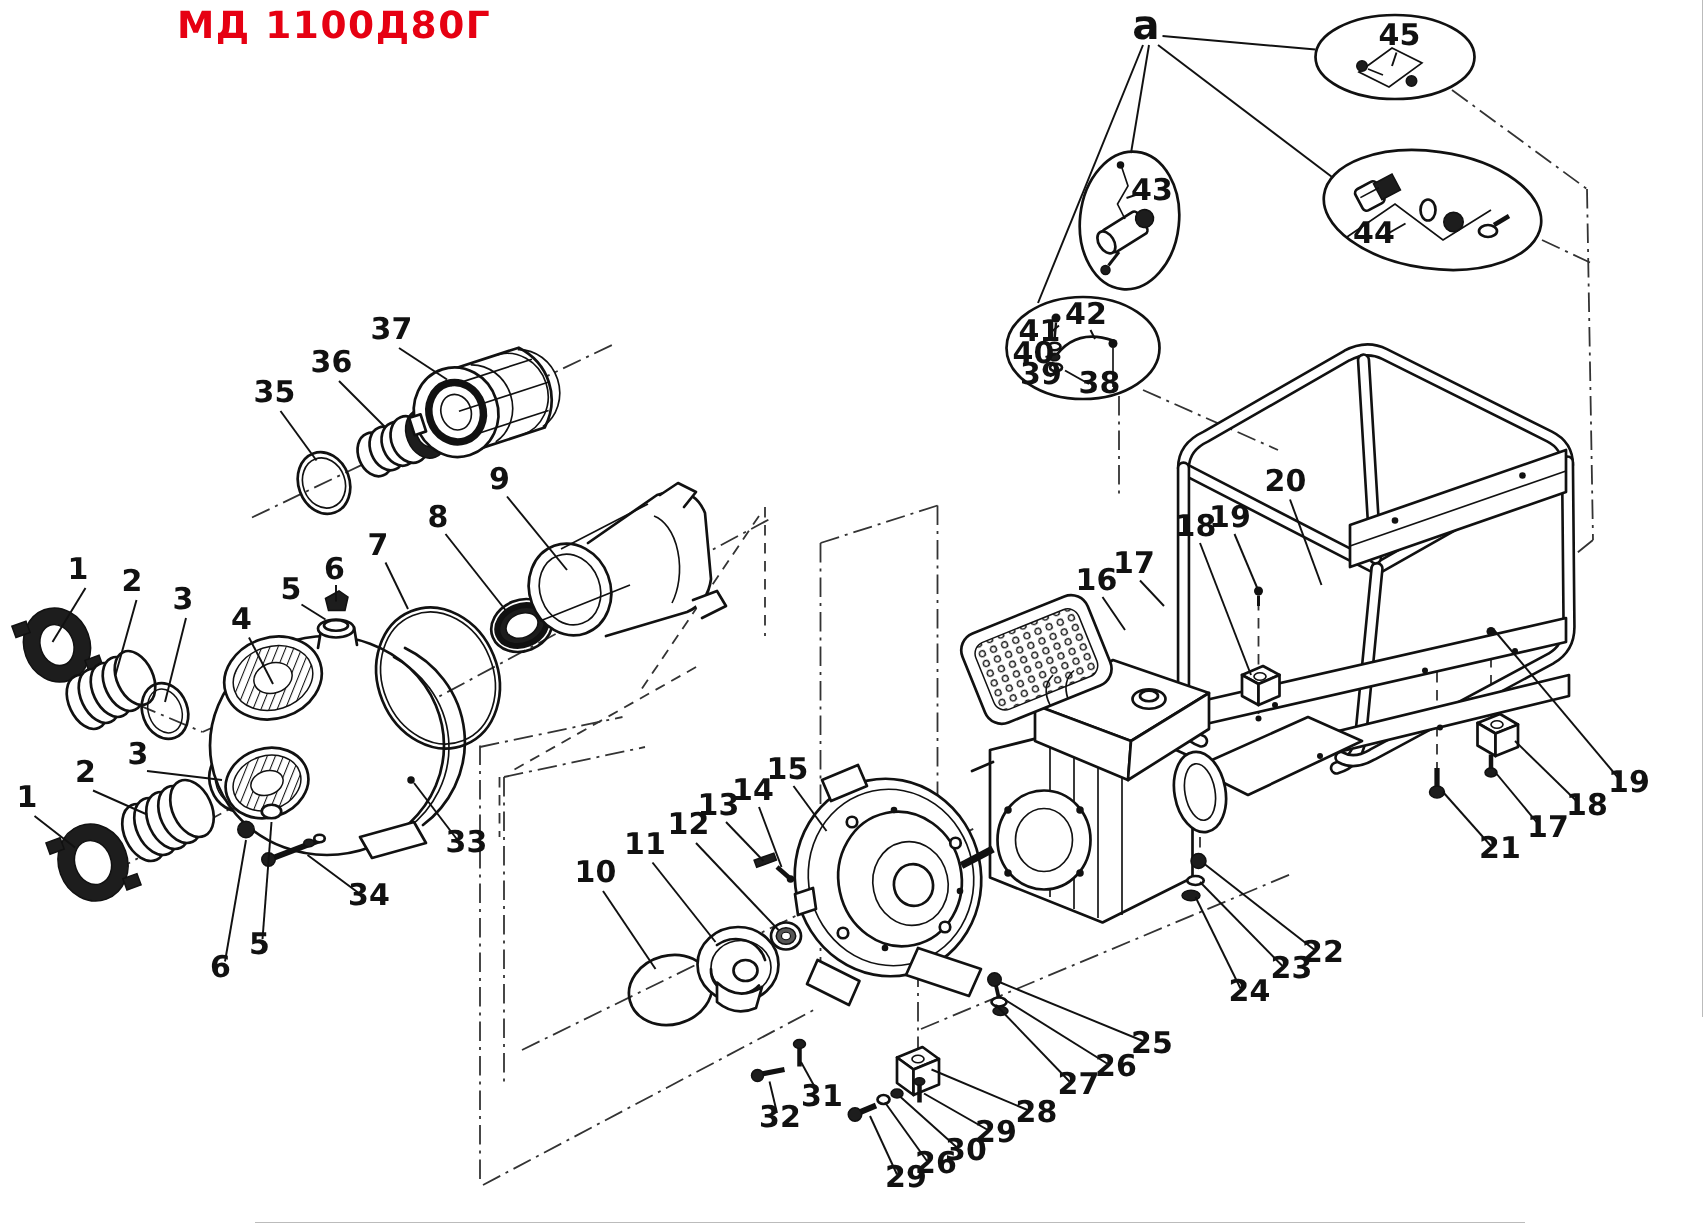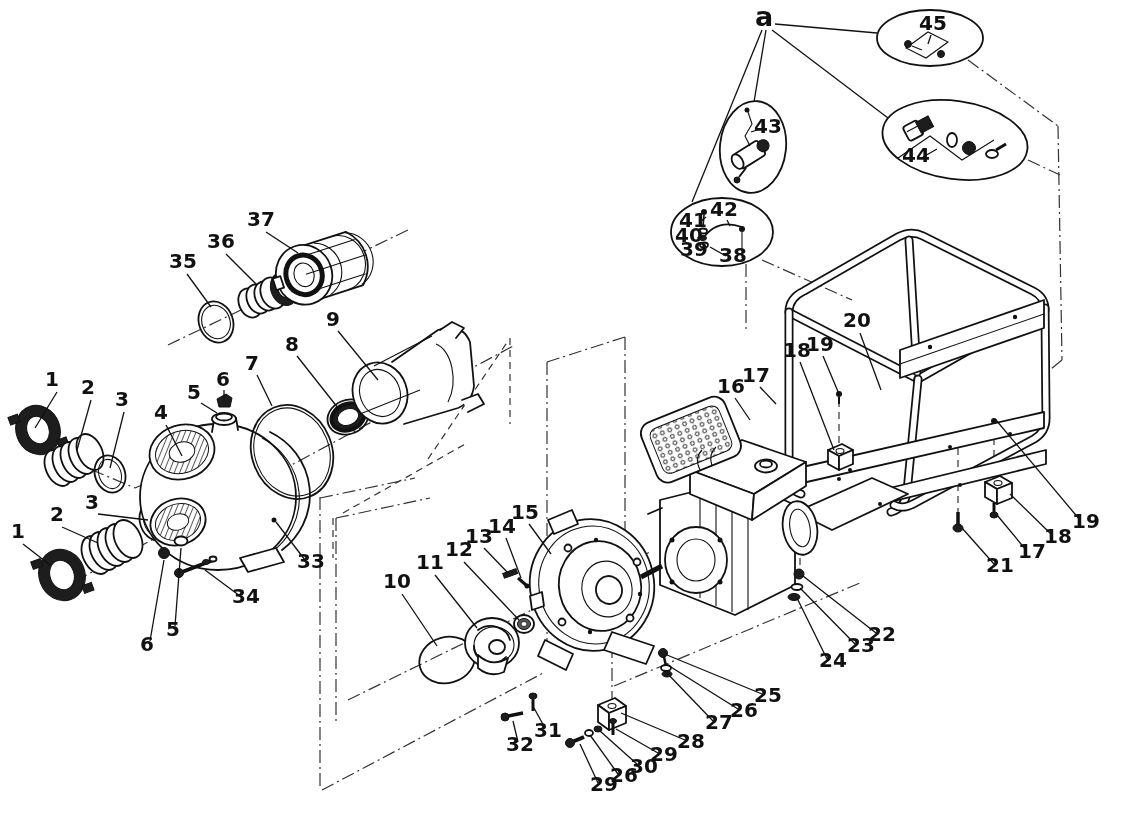--- a/index.html
+++ b/index.html
@@ -15,20 +15,21 @@
   .dl{stroke:#333;stroke-width:1.2;fill:none;stroke-dasharray:7 5;}
   .tube-o{stroke:#111;stroke-width:9;fill:none;stroke-linecap:round;stroke-linejoin:round;}
   .tube-i{stroke:#fff;stroke-width:5.5;fill:none;stroke-linecap:round;stroke-linejoin:round;}
   .leader{stroke:#111;stroke-width:1.3;}
   text.plbl{font-weight:bold;fill:#111;text-anchor:middle;}
 </style>
 </head>
 <body>
 
 <div class="stage">
+  <div class="title" style="color: rgb(230, 0, 18);">МД 1100Д80Г</div>
 
   <svg width="1135" height="815" viewBox="0 0 1135 815">
     <defs>
       <pattern id="hatch" width="5" height="5" patternUnits="userSpaceOnUse" patternTransform="rotate(40)">
         <line x1="0" y1="0" x2="0" y2="5" stroke="#111" stroke-width="1.4"></line>
       </pattern>
       <pattern id="dots" width="8" height="7" patternUnits="userSpaceOnUse">
         <circle cx="3" cy="3" r="2" fill="none" stroke="#111" stroke-width="0.9"></circle>
       </pattern>
     </defs>

